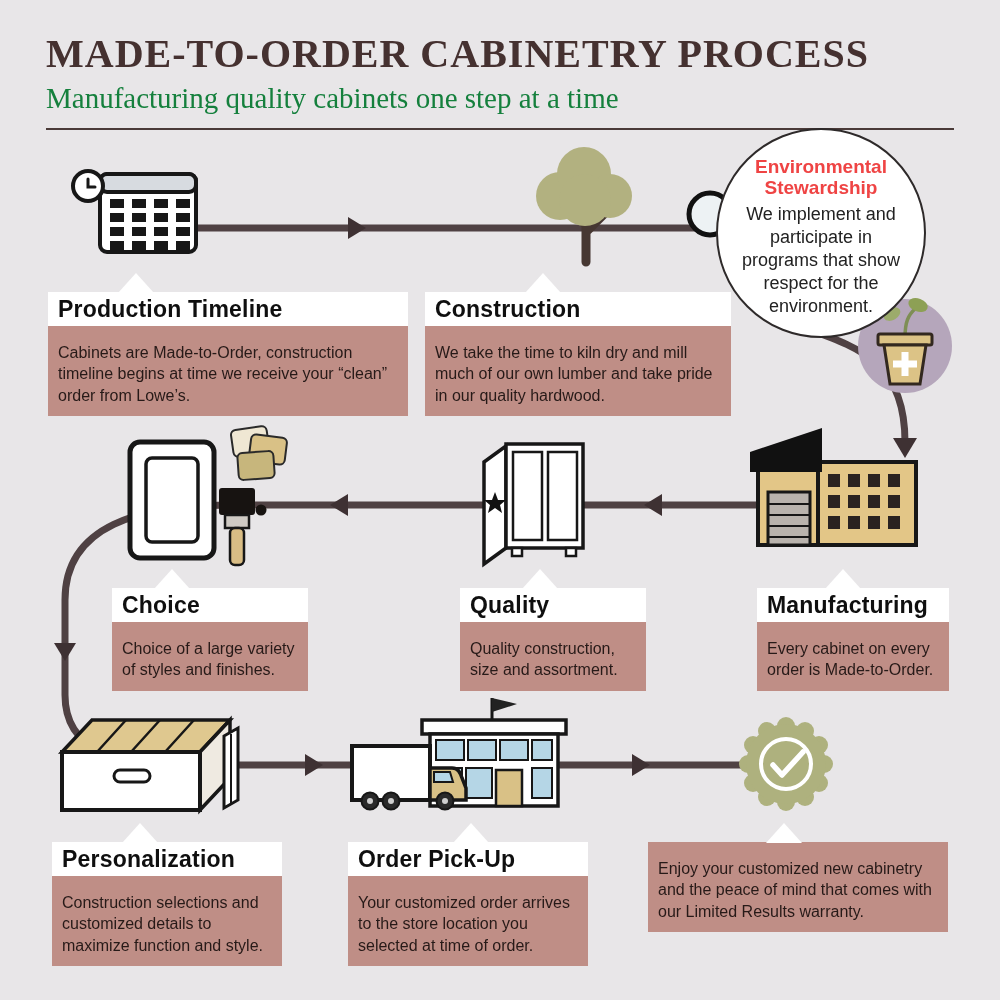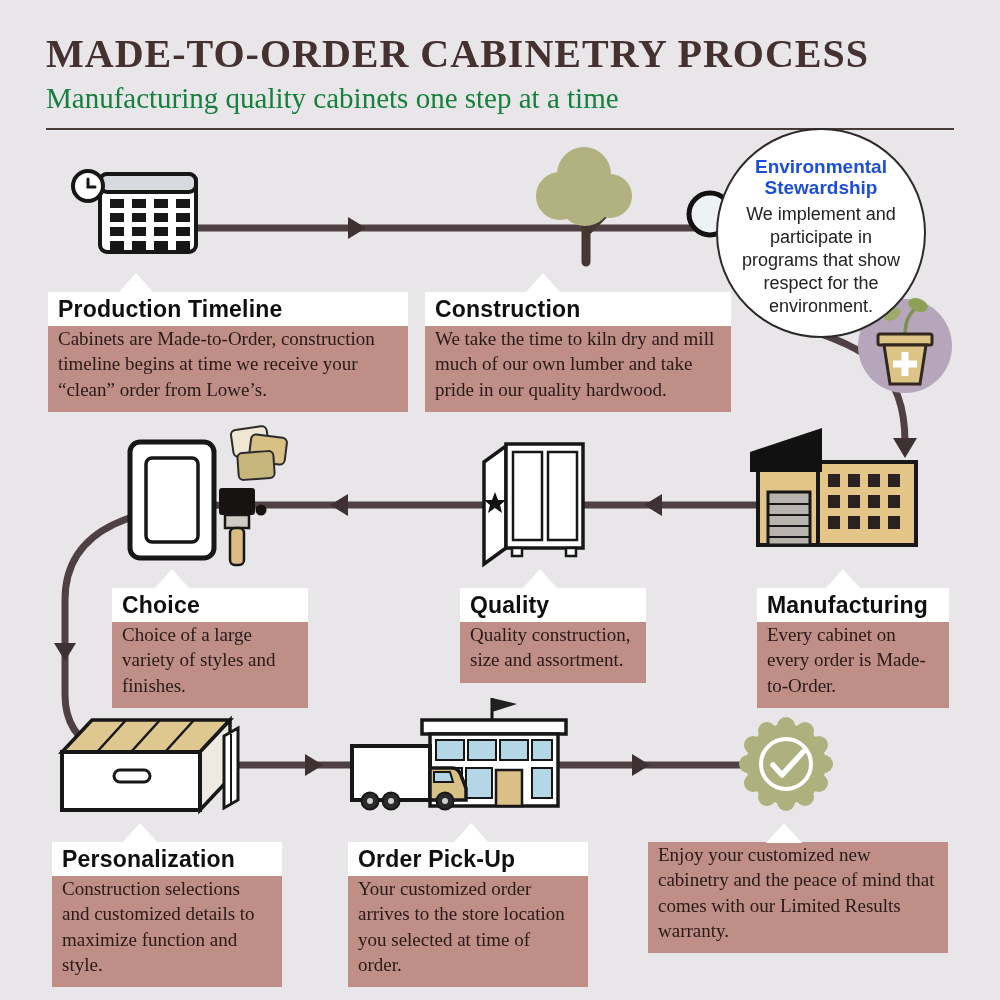--- a/index.html
+++ b/index.html
@@ -13,27 +13,27 @@
   .hdr-rule{position:absolute;left:46px;top:128px;width:908px;height:0;border-top:2px solid #4a3a38;}
   
   #flow{position:absolute;left:0;top:0;z-index:1;}
   
   .step{position:absolute;z-index:2;}
   .notch{position:absolute;top:-19px;width:0;height:0;
          border-left:18px solid transparent;border-right:18px solid transparent;
          border-bottom:20px solid #ffffff;}
   .step-title{background:#ffffff;color:#0f0f0f;font-weight:bold;font-size:23px;
               letter-spacing:.2px;padding:4px 10px 3px;}
-  .step-body{background:#bf8e86;color:#271a18;font-size:19px;line-height:1.33;
-             padding:0 10px 10px;font-family:Liberation Serif, serif;}
+  .step-body{background:#bf8e86;color:#271a18;font-size:16px;line-height:1.33;
+             padding:16px 10px 10px;}
   
   .env-circle{position:absolute;left:716px;top:128px;width:210px;height:210px;z-index:2;
               border-radius:50%;background:#ffffff;border:2px solid #2e2a2a;
               text-align:center;box-sizing:border-box;}
-  .env-title{font-weight:bold;font-size:19px;line-height:1.12;color:#1d4ed8;
+  .env-title{font-weight:bold;font-size:19px;line-height:1.12;color:#ef4444;
              margin:26px auto 4px;width:160px;}
   .env-body{font-size:18px;line-height:1.28;color:#222;width:168px;margin:4px auto;}
 </style>
 </head>
 <body>
 
 <div id="stage">
 
   <div class="hdr-title">MADE-TO-ORDER CABINETRY PROCESS</div>
   <div class="hdr-sub">Manufacturing quality cabinets one step at a time</div>

